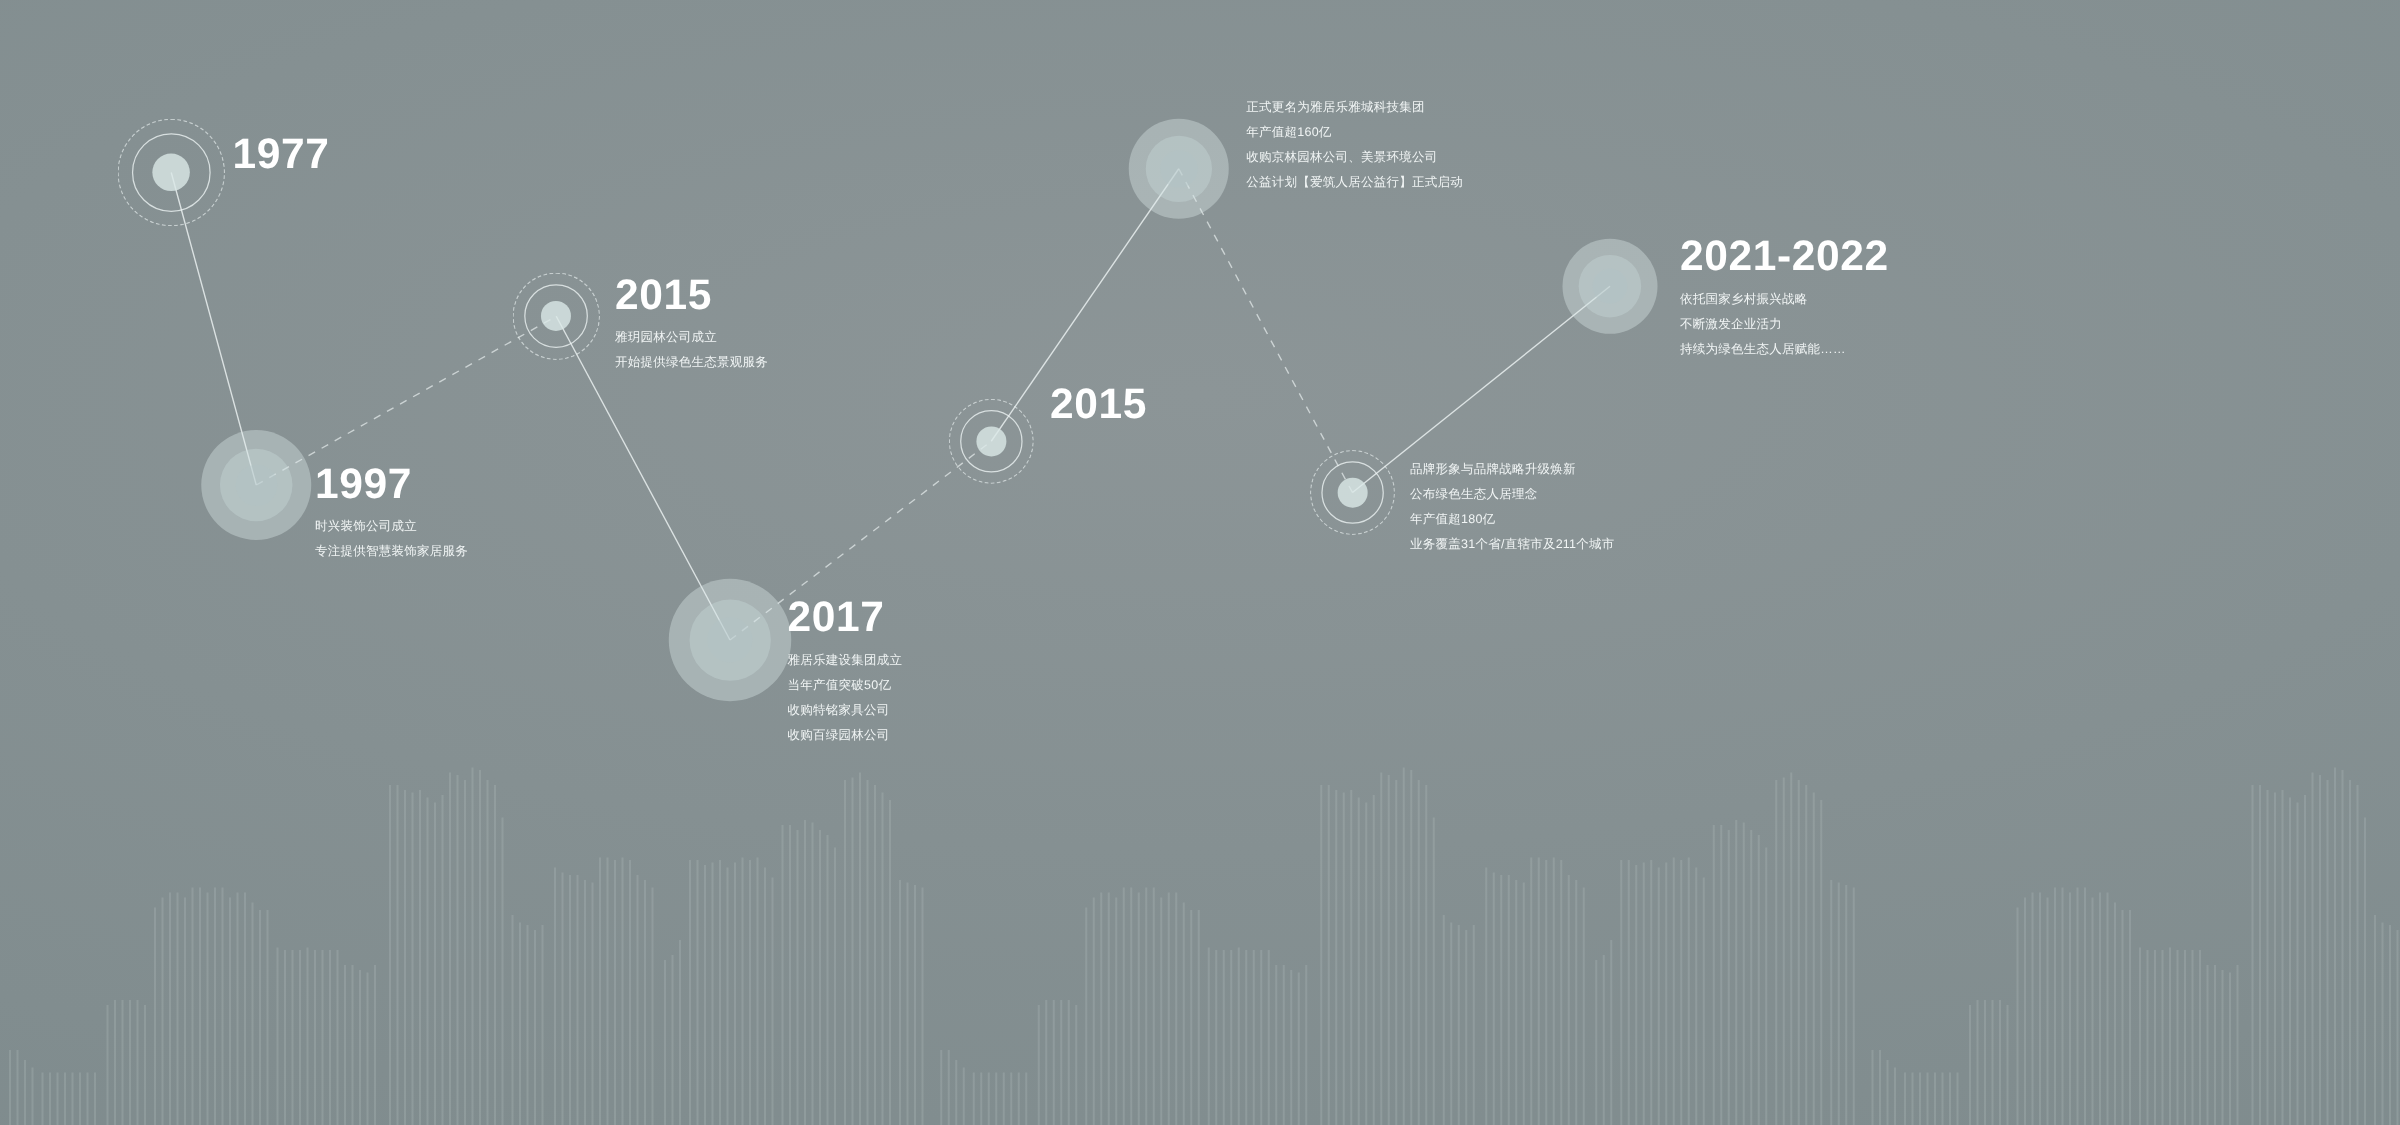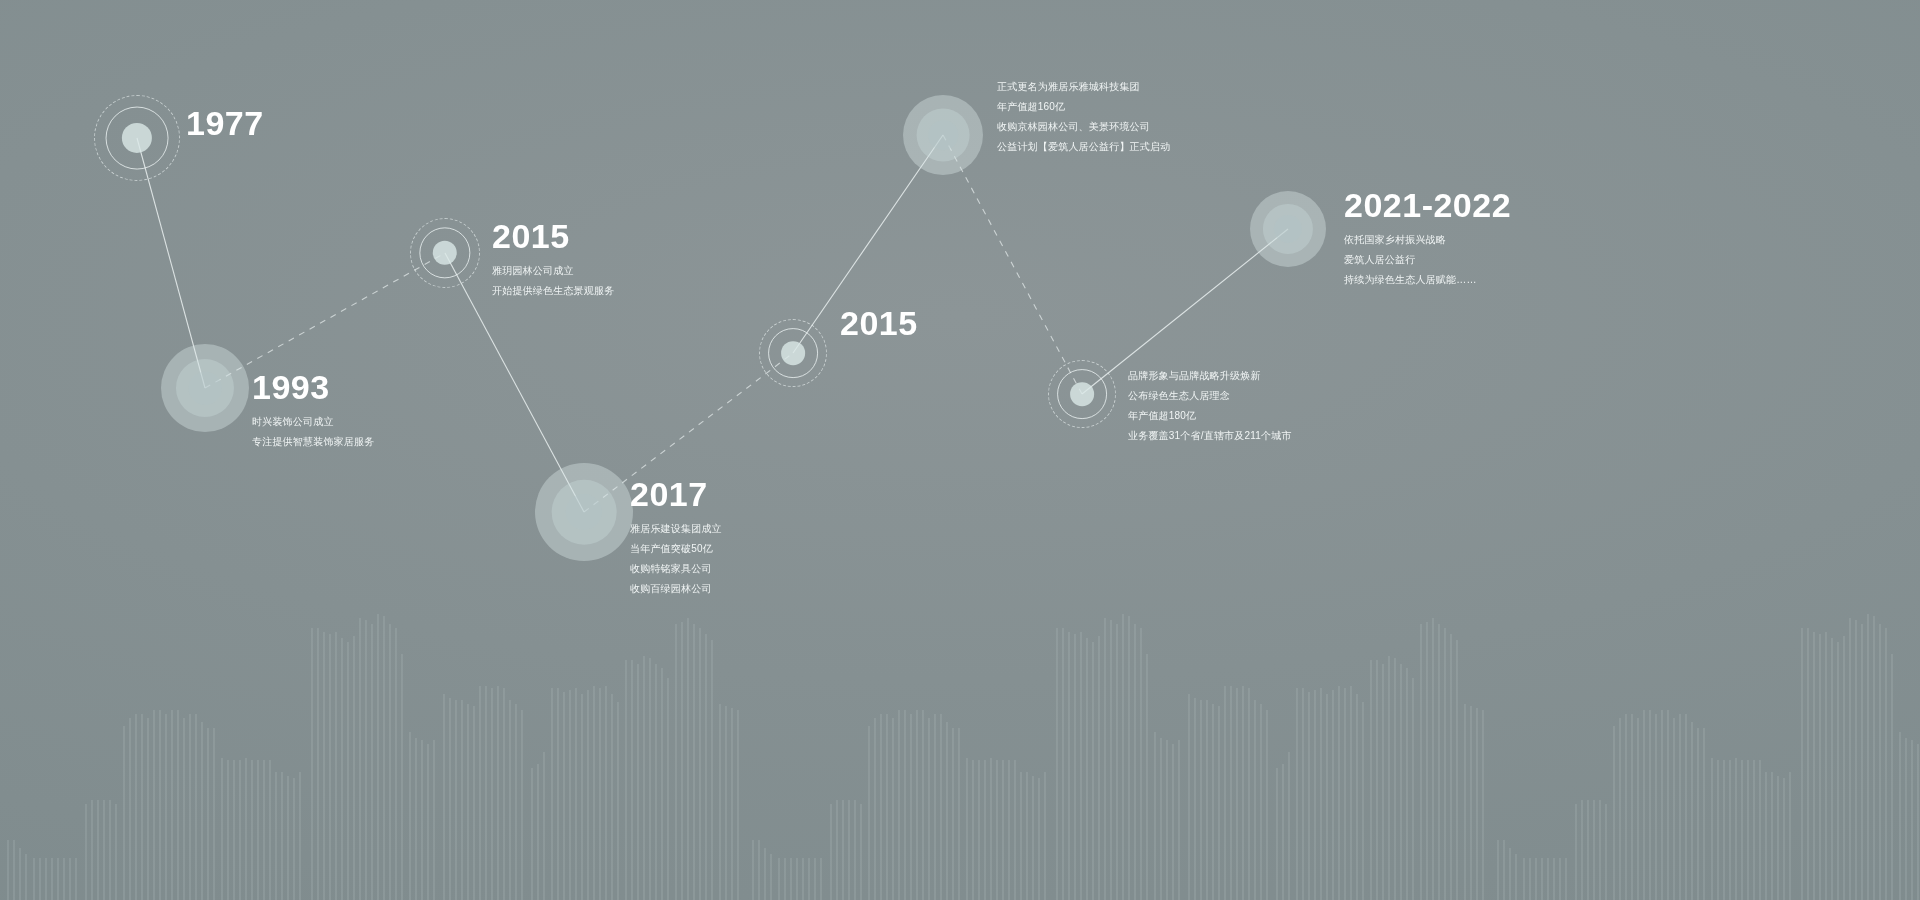--- a/index.html
+++ b/index.html
@@ -480,21 +480,21 @@
         <div class="glow-outer" style="width: 76px; height: 76px;"></div>
         <div class="glow-mid" style="width: 50.16px; height: 50.16px;"></div>
         <div class="glow-inner" style="width: 28.12px; height: 28.12px;"></div>
       </div>
     </div>
   <div id="labels-layer">
       <div class="entry" style="left: 186px; top: 106px;">
         <div class="year">1977</div>
       </div>
       <div class="entry" style="left: 252px; top: 370px;">
-        <div class="year">1993</div>
+        <div class="year">1997</div>
         <div class="lines">
           <div class="line">时兴装饰公司成立</div>
           <div class="line">专注提供智慧装饰家居服务</div>
         </div>
       </div>
       <div class="entry" style="left: 492px; top: 219px;">
         <div class="year">2015</div>
         <div class="lines">
           <div class="line">雅玥园林公司成立</div>
           <div class="line">开始提供绿色生态景观服务</div>
@@ -525,19 +525,19 @@
           <div class="line">品牌形象与品牌战略升级焕新</div>
           <div class="line">公布绿色生态人居理念</div>
           <div class="line">年产值超180亿</div>
           <div class="line">业务覆盖31个省/直辖市及211个城市</div>
         </div>
       </div>
       <div class="entry" style="left: 1344px; top: 188px;">
         <div class="year">2021-2022</div>
         <div class="lines">
           <div class="line">依托国家乡村振兴战略</div>
-          <div class="line">爱筑人居公益行</div>
+          <div class="line">不断激发企业活力</div>
           <div class="line">持续为绿色生态人居赋能……</div>
         </div>
       </div>
     </div>
 
 </div>
 
 </body></html>

